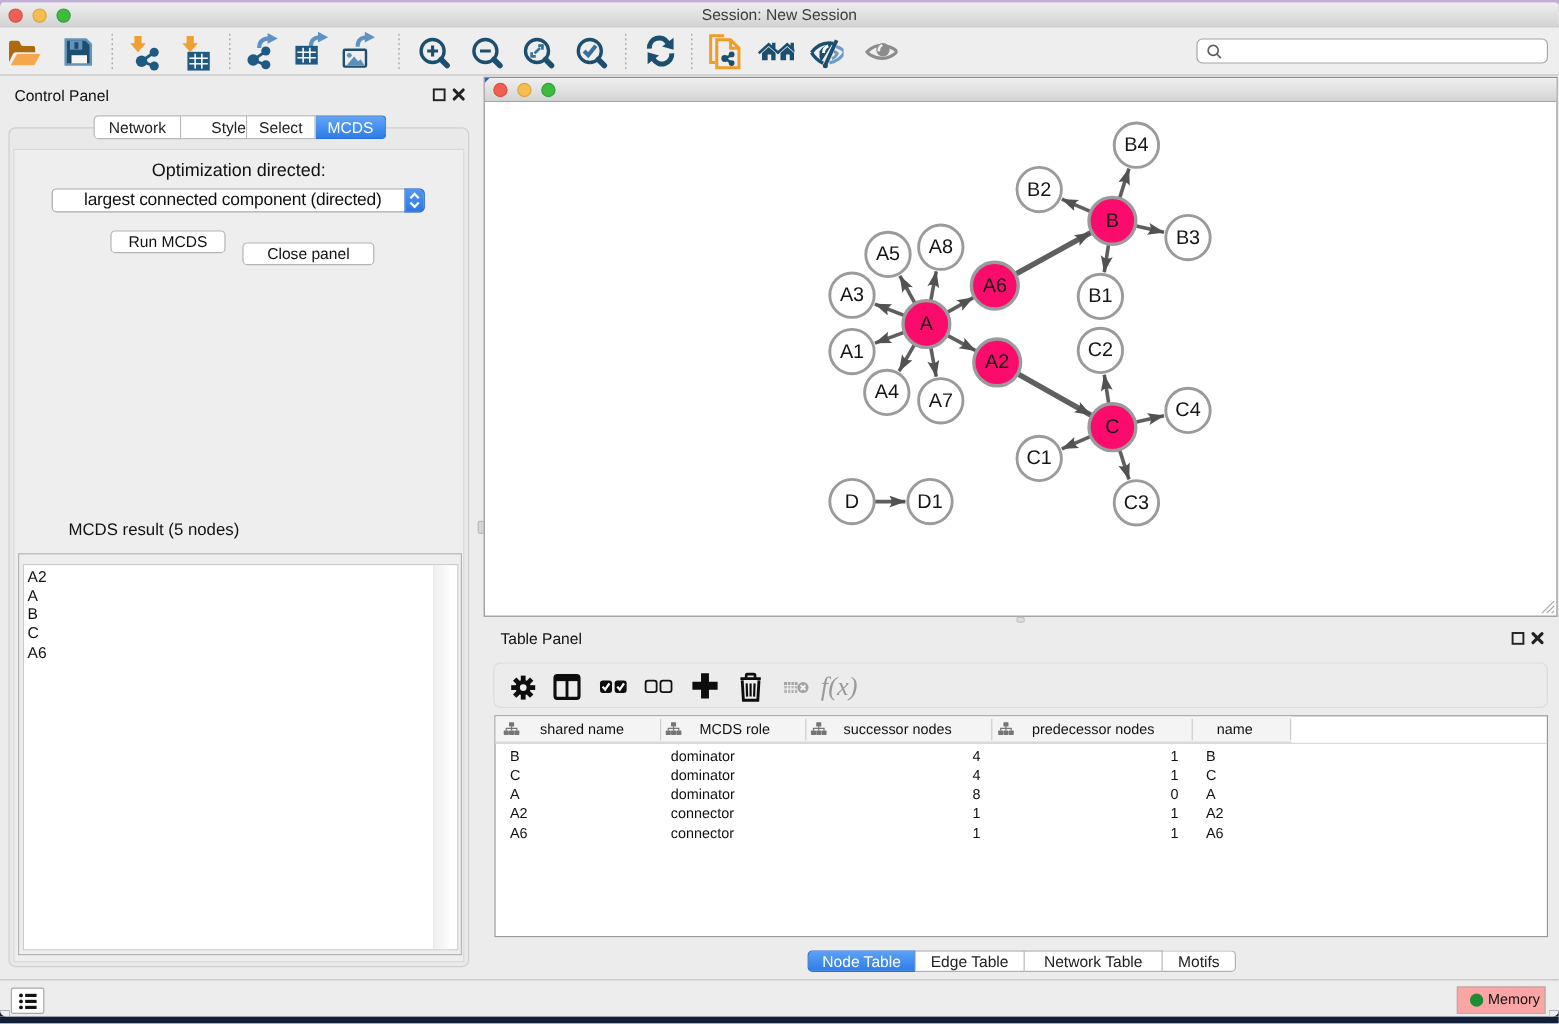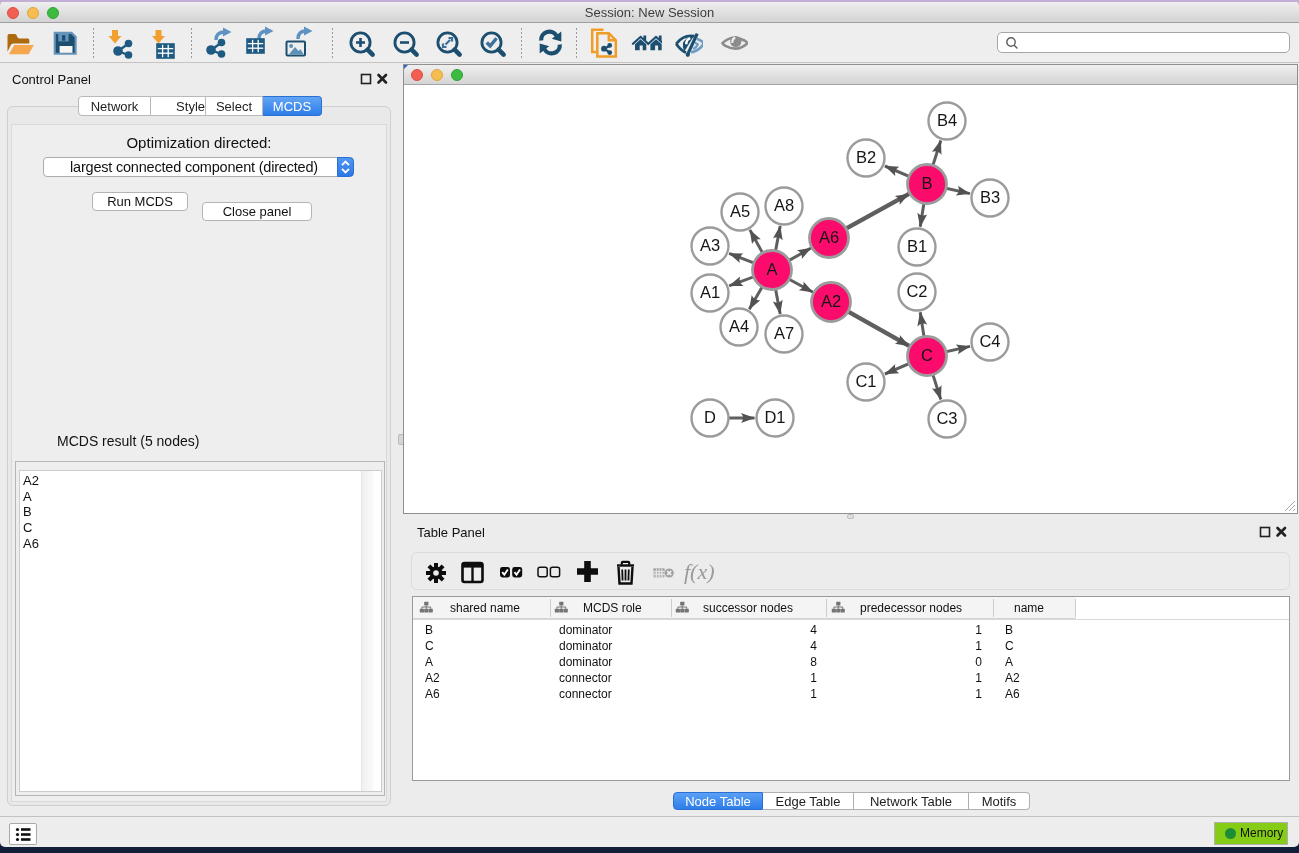--- a/index.html
+++ b/index.html
@@ -61,21 +61,21 @@
     border-bottom:1px solid #d4d4d4; font-size:12px; color:#111; }
   .thsep { position:absolute; top:2px; height:18px; width:1px; background:#cccccc; }
   .thlabel { position:absolute; top:4px; font-size:12px; color:#111; }
   .trow { position:absolute; font-size:12px; color:#111; height:16px; line-height:16px; }
   
   .btab { position:absolute; top:792px; height:18px; border:1px solid #b0b0b0; background:#fff;
     font-size:13px; color:#222; text-align:center; line-height:17px; }
   
   #statusbar { left:0; top:816px; width:1299px; height:31px; background:#ededed; border-top:1px solid #c2c2c2; }
   #sb-btn { left:9px; top:823px; width:28px; height:22px; background:#fdfdfd; border:1px solid #a9a9a9; border-radius:2px; }
-  #mem-btn { left:1214px; top:822px; width:74px; height:23px; background:#84cc16; border:1px solid #b0b0b0;
+  #mem-btn { left:1214px; top:822px; width:74px; height:23px; background:#fca5a5; border:1px solid #b0b0b0;
     font-size:12px; color:#111; line-height:21px; }
   svg text { font-family:"Liberation Sans", sans-serif; }
 </style>
 </head>
 <body>
 <div class="abs" id="deskBottom"></div>
 <div class="abs" style="left:0;top:0;width:10px;height:10px;background:#c3aed6;z-index:-1;"></div>
 <div class="abs" style="left:1289px;top:0;width:10px;height:10px;background:#c3aed6;z-index:-1;"></div>
 <div class="abs" style="left:0;top:842px;width:8px;height:5px;background:#131f38;z-index:5;"></div>
 <div class="abs" style="left:0;top:842px;width:8px;height:5px;background:#ededed;border-radius:0 0 0 5px;z-index:6;"></div>

